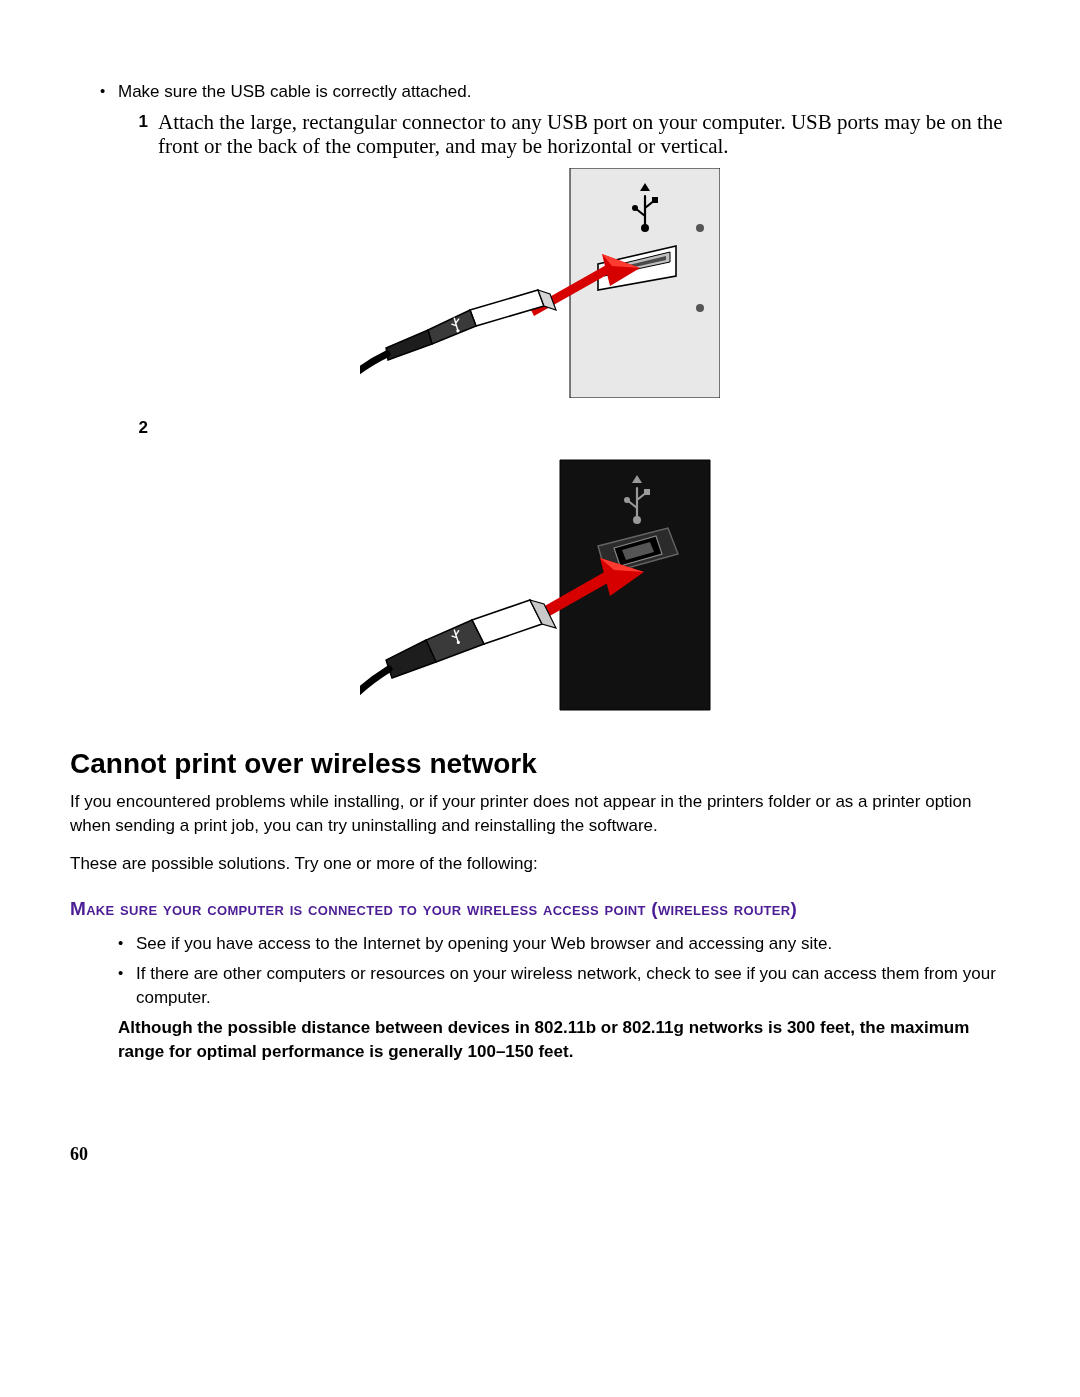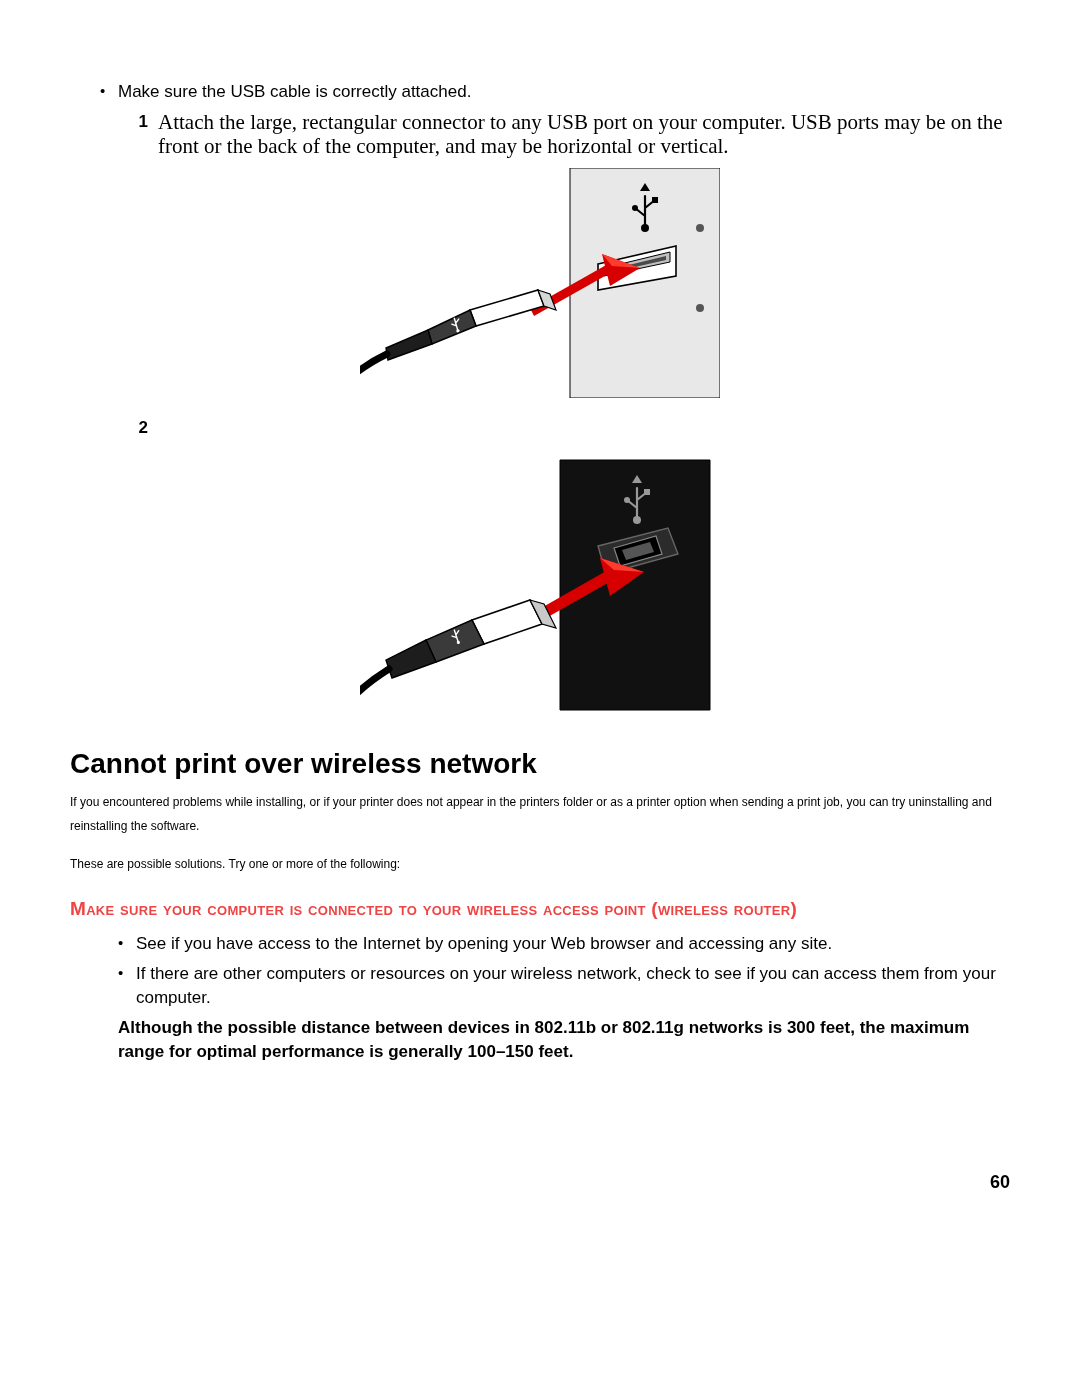--- a/index.html
+++ b/index.html
@@ -7,26 +7,26 @@
   .page { padding: 80px 70px 40px 70px; width: 1080px; }
   .bullet-row { display: flex; align-items: flex-start; margin-bottom: 4px; margin-left: 30px; }
   .bullet-dot { width: 18px; flex: 0 0 18px; font-size: 15px; line-height: 22px; }
   .bullet-text { font-size: 17px; line-height: 24px; }
   .numlist { margin-left: 60px; margin-top: 6px; }
   .num-row { display: flex; align-items: flex-start; margin-bottom: 6px; }
   .num-label { width: 28px; flex: 0 0 28px; text-align: right; padding-right: 10px; font-weight: 700; font-size: 17px; line-height: 24px; }
   .num-text { font-size: 21px; line-height: 24px; font-family: Liberation Serif, serif; }
   .figure { display: flex; justify-content: center; margin: 10px 0 18px 0; }
   h2.section-title { font-family: Arial, "Segoe UI", sans-serif; font-weight: 700; font-size: 28px; margin-top: 28px; margin-bottom: 10px; letter-spacing: 0px; }
-  .body-para { font-size: 12px; line-height: 24px; margin-bottom: 14px; }
-  .smallcaps-head { font-variant: small-caps; font-weight: 700; font-size: 19px; color: #ef4444; margin-top: 20px; margin-bottom: 10px; letter-spacing: 0.3px; line-height: 26px; }
+  .body-para { font-size: 17px; line-height: 24px; margin-bottom: 14px; }
+  .smallcaps-head { font-variant: small-caps; font-weight: 700; font-size: 19px; color: #4c1d95; margin-top: 20px; margin-bottom: 10px; letter-spacing: 0.3px; line-height: 26px; }
   .sub-bullets { margin-left: 48px; }
   .sub-bullets .bullet-row { margin-left: 0; margin-bottom: 6px; }
   .indented-para { margin-left: 48px; font-size: 17px; line-height: 24px; margin-top: 4px; font-weight: bold; }
-  .page-number { text-align: right; font-weight: 700; font-size: 18px; margin-top: 108px; }
+  .page-number { text-align: left; font-weight: 700; font-size: 18px; margin-top: 80px; font-family: Liberation Serif, serif; }
 </style>
 </head>
 <body>
 
 <div class="page">
 
   <div class="bullet-row">
     <div class="bullet-dot">•</div>
     <div class="bullet-text">Make sure the USB cable is correctly attached.</div>
   </div>

